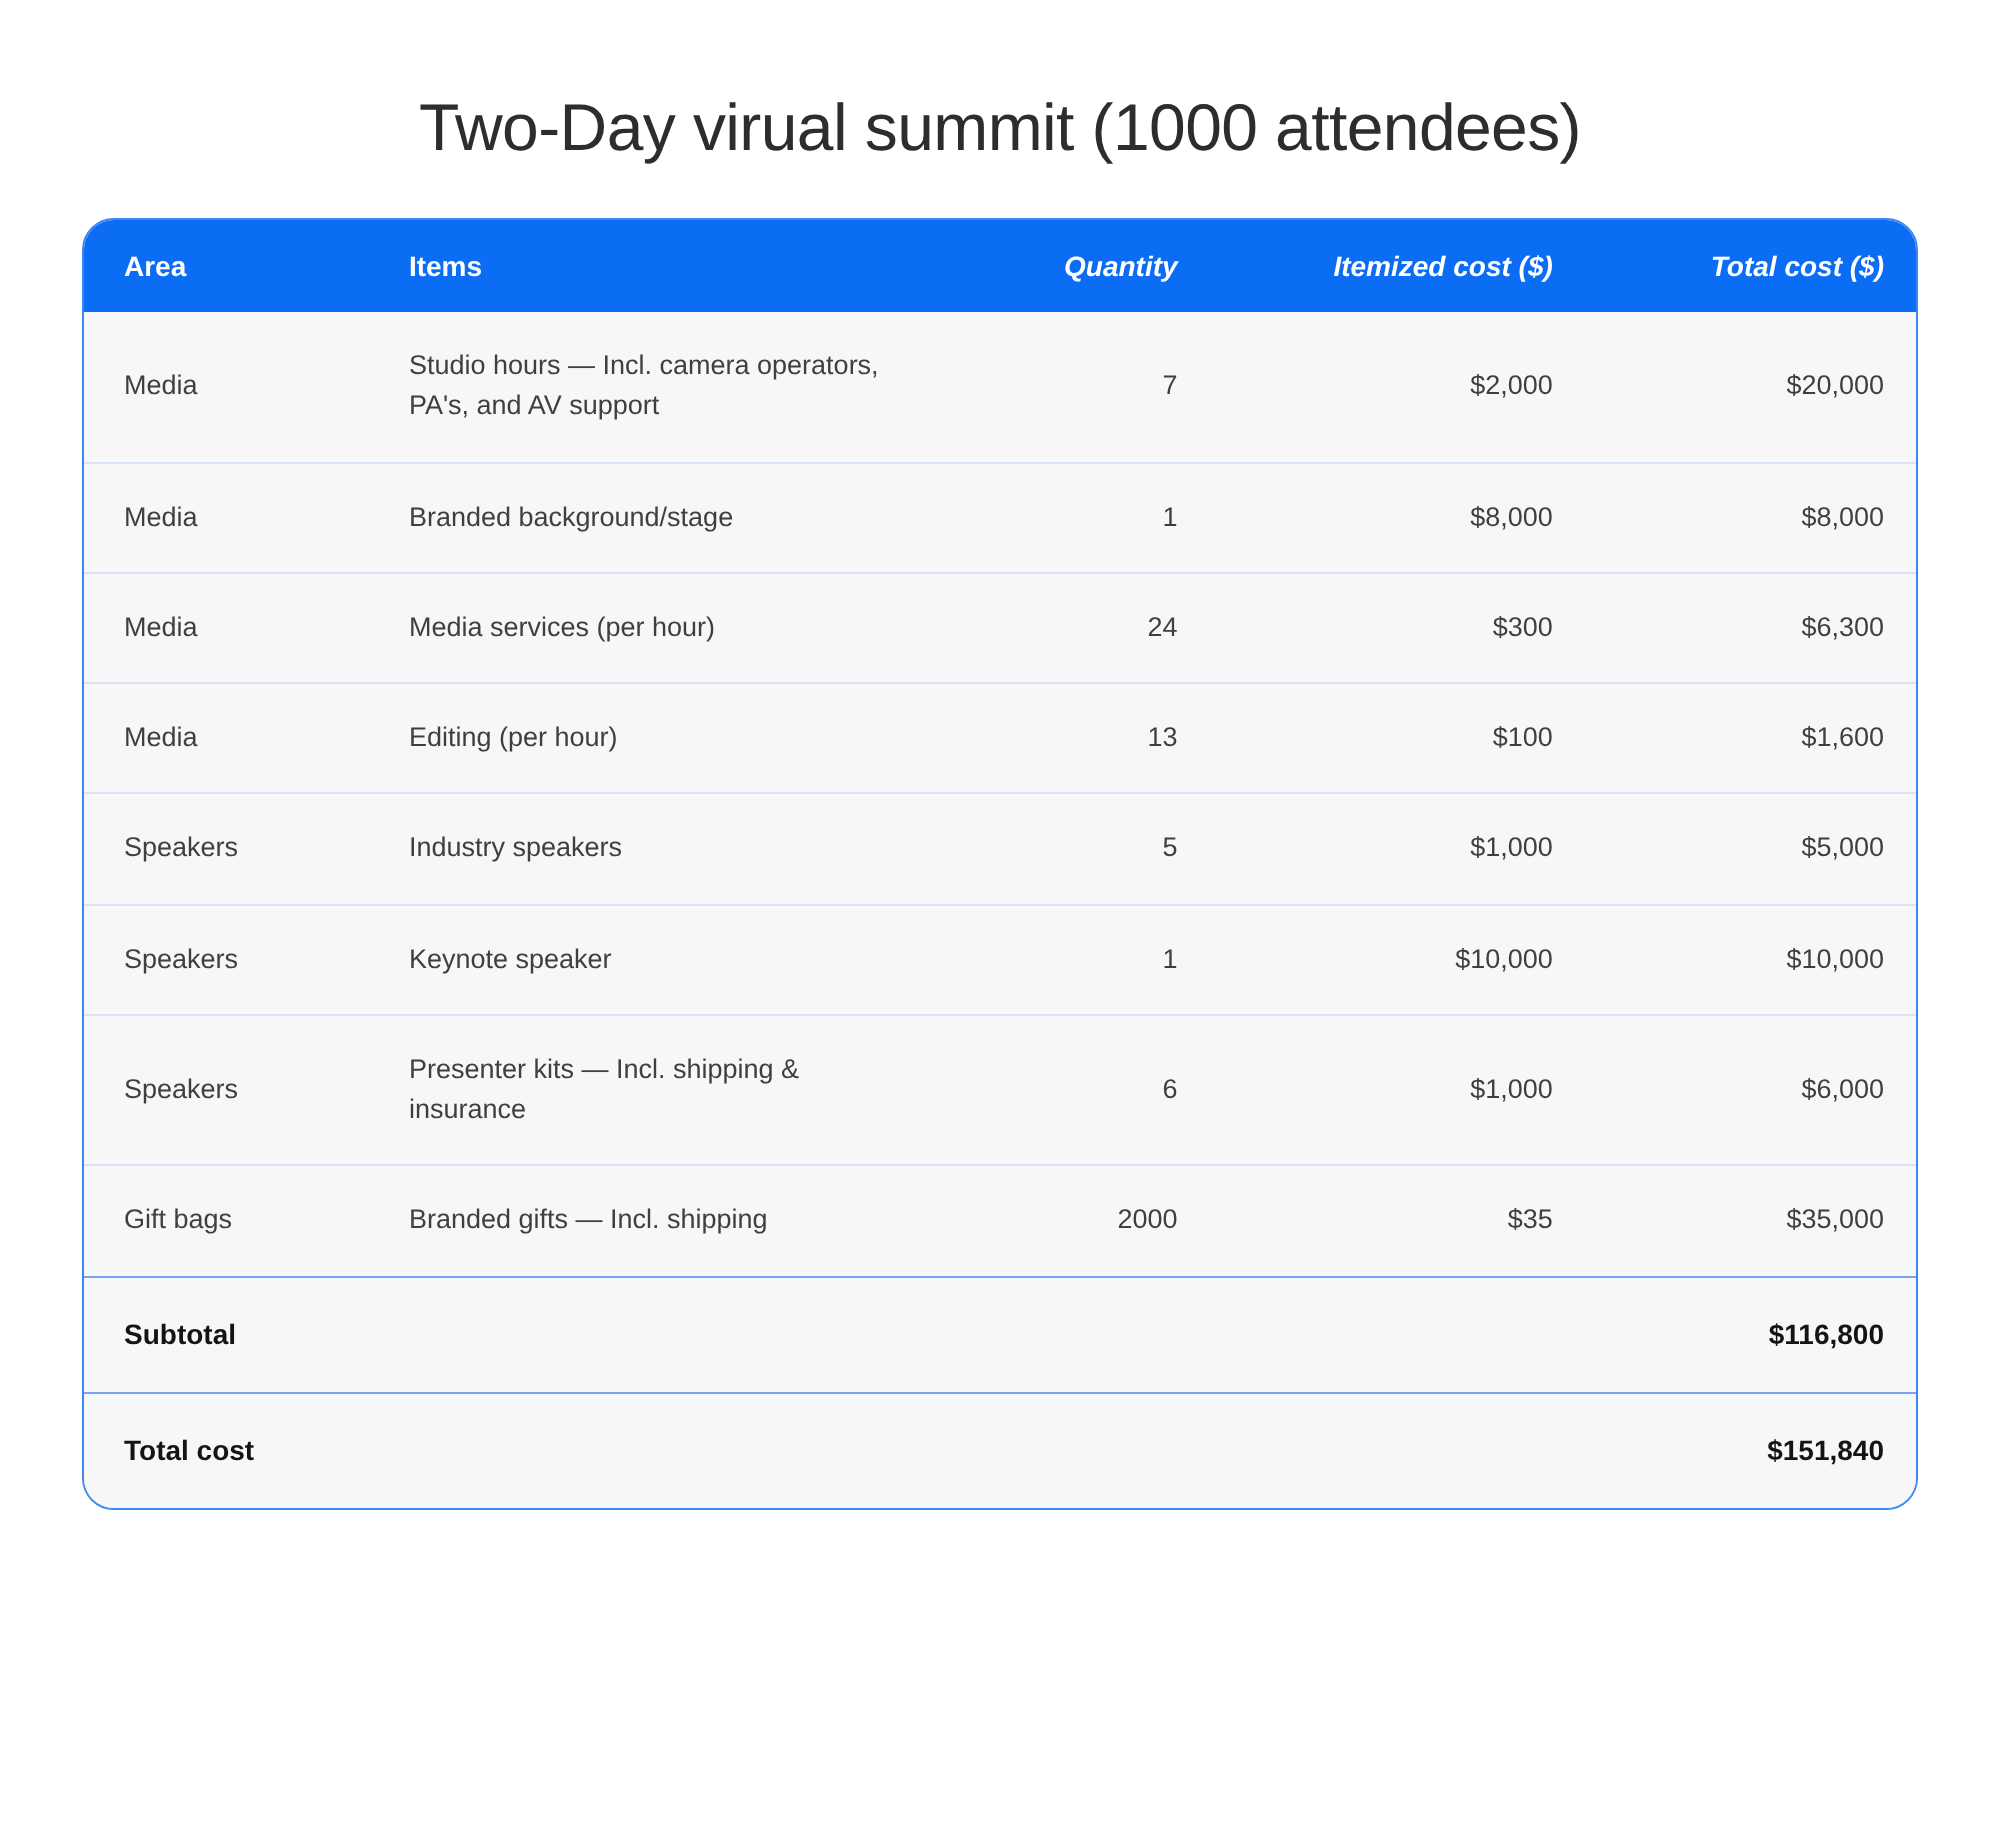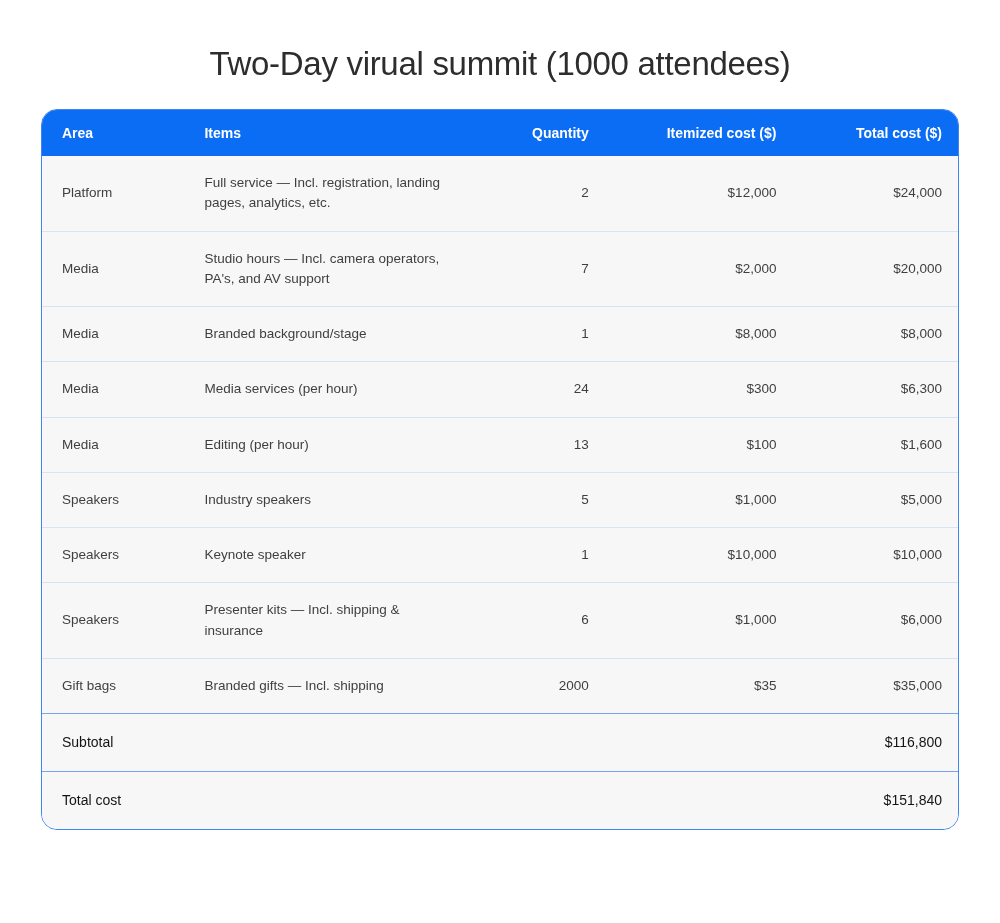--- a/index.html
+++ b/index.html
@@ -39,35 +39,35 @@
   }
   .cost-table thead th {
     background: #0b6cf4;
     color: #ffffff;
     font-size: 14px;
     font-weight: 700;
     padding: 15px 16px 15px 20px;
     text-align: left;
     white-space: nowrap;
   }
-  .cost-table thead th.num { text-align: right; padding-right: 16px; }
+  .cost-table thead th.num { text-align: right; padding-right: 16px; font-style: italic; }
   .cost-table td {
     background: #f7f7f8;
     color: #3f3f3f;
     font-size: 13.5px;
     padding: 17px 16px 17px 20px;
     line-height: 1.5;
     vertical-align: middle;
     text-align: left;
   }
   .cost-table tbody tr + tr td { border-top: 1px solid #d9e3f7; }
   .cost-table td.num { text-align: right; white-space: nowrap; }
   .cost-table tr.summary-row td {
     border-top: 1.5px solid #7aa3f2;
-    font-weight: 400;
+    font-weight: 700;
     color: #141414;
     font-size: 14px;
     padding-top: 18px;
     padding-bottom: 18px;
   }
   col.c1 { width: 142px; }
   col.c2 { width: 280px; }
   col.c3 { width: 139px; }
   col.c4 { width: 187px; }
   col.c5 { width: 165px; }
@@ -90,27 +90,20 @@
       <thead>
         <tr>
           <th>Area</th>
           <th>Items</th>
           <th class="num">Quantity</th>
           <th class="num">Itemized cost ($)</th>
           <th class="num">Total cost ($)</th>
         </tr>
       </thead>
       <tbody id="table-body">
-  <tr>
-    <td>Platform</td>
-    <td>Full service — Incl. registration, landing pages, analytics, etc.</td>
-    <td class="num">2</td>
-    <td class="num">$12,000</td>
-    <td class="num">$24,000</td>
-  </tr>
 
   <tr>
     <td>Media</td>
     <td>Studio hours — Incl. camera operators, PA's, and AV support</td>
     <td class="num">7</td>
     <td class="num">$2,000</td>
     <td class="num">$20,000</td>
   </tr>
 
   <tr>

